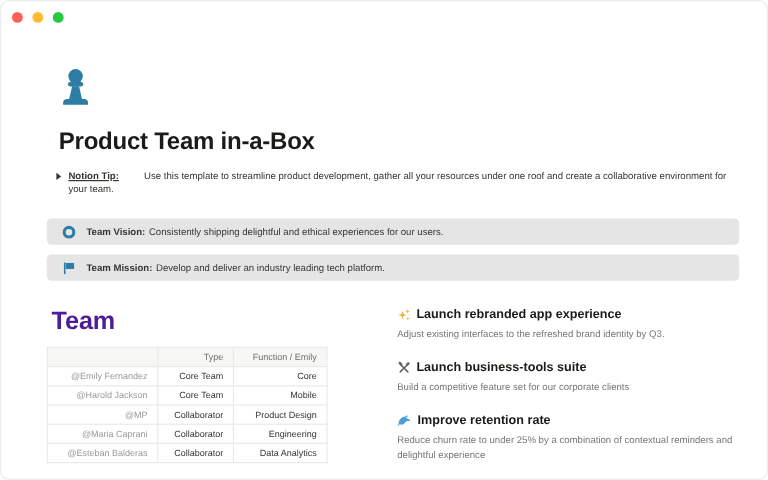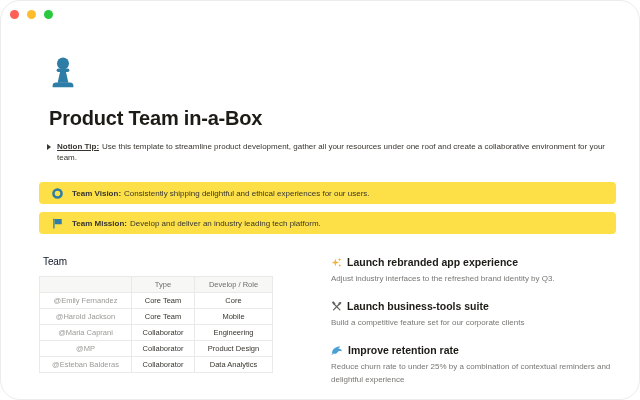--- a/index.html
+++ b/index.html
@@ -7,21 +7,21 @@
   body {
     width: 640px; height: 400px;
     font-family: "Liberation Sans", "DejaVu Sans", sans-serif;
     color: #37352f;
     overflow: hidden;
   }
   .window {
     width: 640px; height: 400px;
     background: #ffffff;
     border: 1px solid #ececea;
-    border-radius: 20px;
+    border-radius: 8px;
     overflow: hidden;
   }
   
   .traffic { display: flex; gap: 8px; padding: 9px 0 0 9px; }
   .dot { width: 9px; height: 9px; border-radius: 50%; }
   .dot.red { background: #ff5f57; }
   .dot.yellow { background: #febc2e; }
   .dot.green { background: #28c840; }
 
   .content { padding: 0 23px 0 38px; }
@@ -40,56 +40,56 @@
     font-size: 8px; line-height: 11px; color: #37352f;
   }
   .toggle-arrow {
     width: 0; height: 0; flex: 0 0 auto;
     border-left: 4.5px solid #37352f;
     border-top: 3px solid transparent;
     border-bottom: 3px solid transparent;
     margin: 2.5px 6px 0 2px;
     cursor: pointer;
   }
-  .tip-label { font-weight: 700; text-decoration: underline; margin-right: 3px; }
+  .tip-label { font-weight: 700; text-decoration: underline; margin-right: 21px; }
 
   .callout {
     display: flex; align-items: center;
-    background: #fde047;
+    background: #e5e5e5;
     border-radius: 4px;
     min-height: 22px;
     padding: 4px 10px 4px 13px;
     font-size: 8px; line-height: 11px;
   }
   .callout.first { margin-top: 19px; }
   .callout + .callout { margin-top: 8px; }
   .callout .c-icon { flex: 0 0 auto; margin-right: 9px; display: flex; align-items: center; }
   .c-label { font-weight: 700; margin-right: 3px; }
 
   .columns { display: flex; margin-top: 22px; }
   .col-left { width: 233px; flex: 0 0 auto; }
   .col-right { flex: 1 1 auto; margin-left: 59px; min-width: 0; }
 
   h2.section-heading {
-    font-size: 10px; font-weight: 400; color: #0f172a; letter-spacing: -0.1px;
+    font-size: 21px; font-weight: 700; color: #4c1d95; letter-spacing: -0.1px;
   }
   .col-left h2 { margin: 0 0 9px 4px; }
   .col-right h2 { margin: 0 0 13px 0; }
 
   table.team-table {
     border-collapse: collapse; table-layout: fixed;
     width: 233px; font-size: 7.5px;
   }
   .team-table col.c1 { width: 92px; }
   .team-table col.c2 { width: 63px; }
   .team-table col.c3 { width: 78px; }
   .team-table th, .team-table td {
     border: 1px solid #e9e9e7;
     padding: 0 8px; height: 16px;
-    text-align: center; font-weight: 400;
+    text-align: right; font-weight: 400;
     overflow: hidden; white-space: nowrap;
   }
   .team-table thead th { background: #f7f7f5; color: #6f6e6b; font-weight: 500; }
   .team-table td.member { color: #9b9a97; }
   .team-table td { color: #37352f; }
 
   .goal { margin-bottom: 15px; }
   .goal-title {
     display: flex; align-items: center; gap: 5px;
     font-size: 10.5px; font-weight: 700; color: #1d1b16;
@@ -157,43 +157,43 @@
         <table class="team-table">
           <colgroup>
               <col class="c1">
               <col class="c2">
               <col class="c3">
             </colgroup>
           <thead>
             <tr>
               <th></th>
               <th>Type</th>
-              <th>Develop / Role</th>
+              <th>Function / Emily</th>
             </tr>
           </thead>
           <tbody>
             <tr>
               <td class="member">@Emily Fernandez</td>
               <td>Core Team</td>
               <td>Core</td>
             </tr>
             <tr>
               <td class="member">@Harold Jackson</td>
               <td>Core Team</td>
               <td>Mobile</td>
             </tr>
             <tr>
+              <td class="member">@MP</td>
+              <td>Collaborator</td>
+              <td>Product Design</td>
+            </tr>
+            <tr>
               <td class="member">@Maria Caprani</td>
               <td>Collaborator</td>
               <td>Engineering</td>
-            </tr>
-            <tr>
-              <td class="member">@MP</td>
-              <td>Collaborator</td>
-              <td>Product Design</td>
             </tr>
             <tr>
               <td class="member">@Esteban Balderas</td>
               <td>Collaborator</td>
               <td>Data Analytics</td>
             </tr>
           </tbody>
         </table>
       </div>
 
@@ -203,21 +203,21 @@
           <div class="goal-title">
             <span class="g-icon">
               <svg viewBox="0 0 13 13" width="11" height="11">
                 <path d="M5.2 2.2 L6.3 5.4 L9.5 6.5 L6.3 7.6 L5.2 10.8 L4.1 7.6 L0.9 6.5 L4.1 5.4 Z" fill="#f3b33d"></path>
                 <path d="M10.2 0.8 L10.8 2.4 L12.4 3 L10.8 3.6 L10.2 5.2 L9.6 3.6 L8 3 L9.6 2.4 Z" fill="#f3b33d"></path>
                 <path d="M10.4 8.2 L10.9 9.5 L12.2 10 L10.9 10.5 L10.4 11.8 L9.9 10.5 L8.6 10 L9.9 9.5 Z" fill="#f3b33d"></path>
               </svg>
             </span>
             <span>Launch rebranded app experience</span>
           </div>
-          <div class="goal-desc">Adjust industry interfaces to the refreshed brand identity by Q3.</div>
+          <div class="goal-desc">Adjust existing interfaces to the refreshed brand identity by Q3.</div>
         </div>
 
         <div class="goal">
           <div class="goal-title">
             <span class="g-icon">
               <svg viewBox="0 0 13 13" width="11" height="11">
                 <g stroke="#63625f" stroke-width="1.5" stroke-linecap="round" fill="none">
                   <path d="M3 3 L10.5 10.5"></path>
                   <path d="M10.5 3 L3 10.5"></path>
                 </g>

